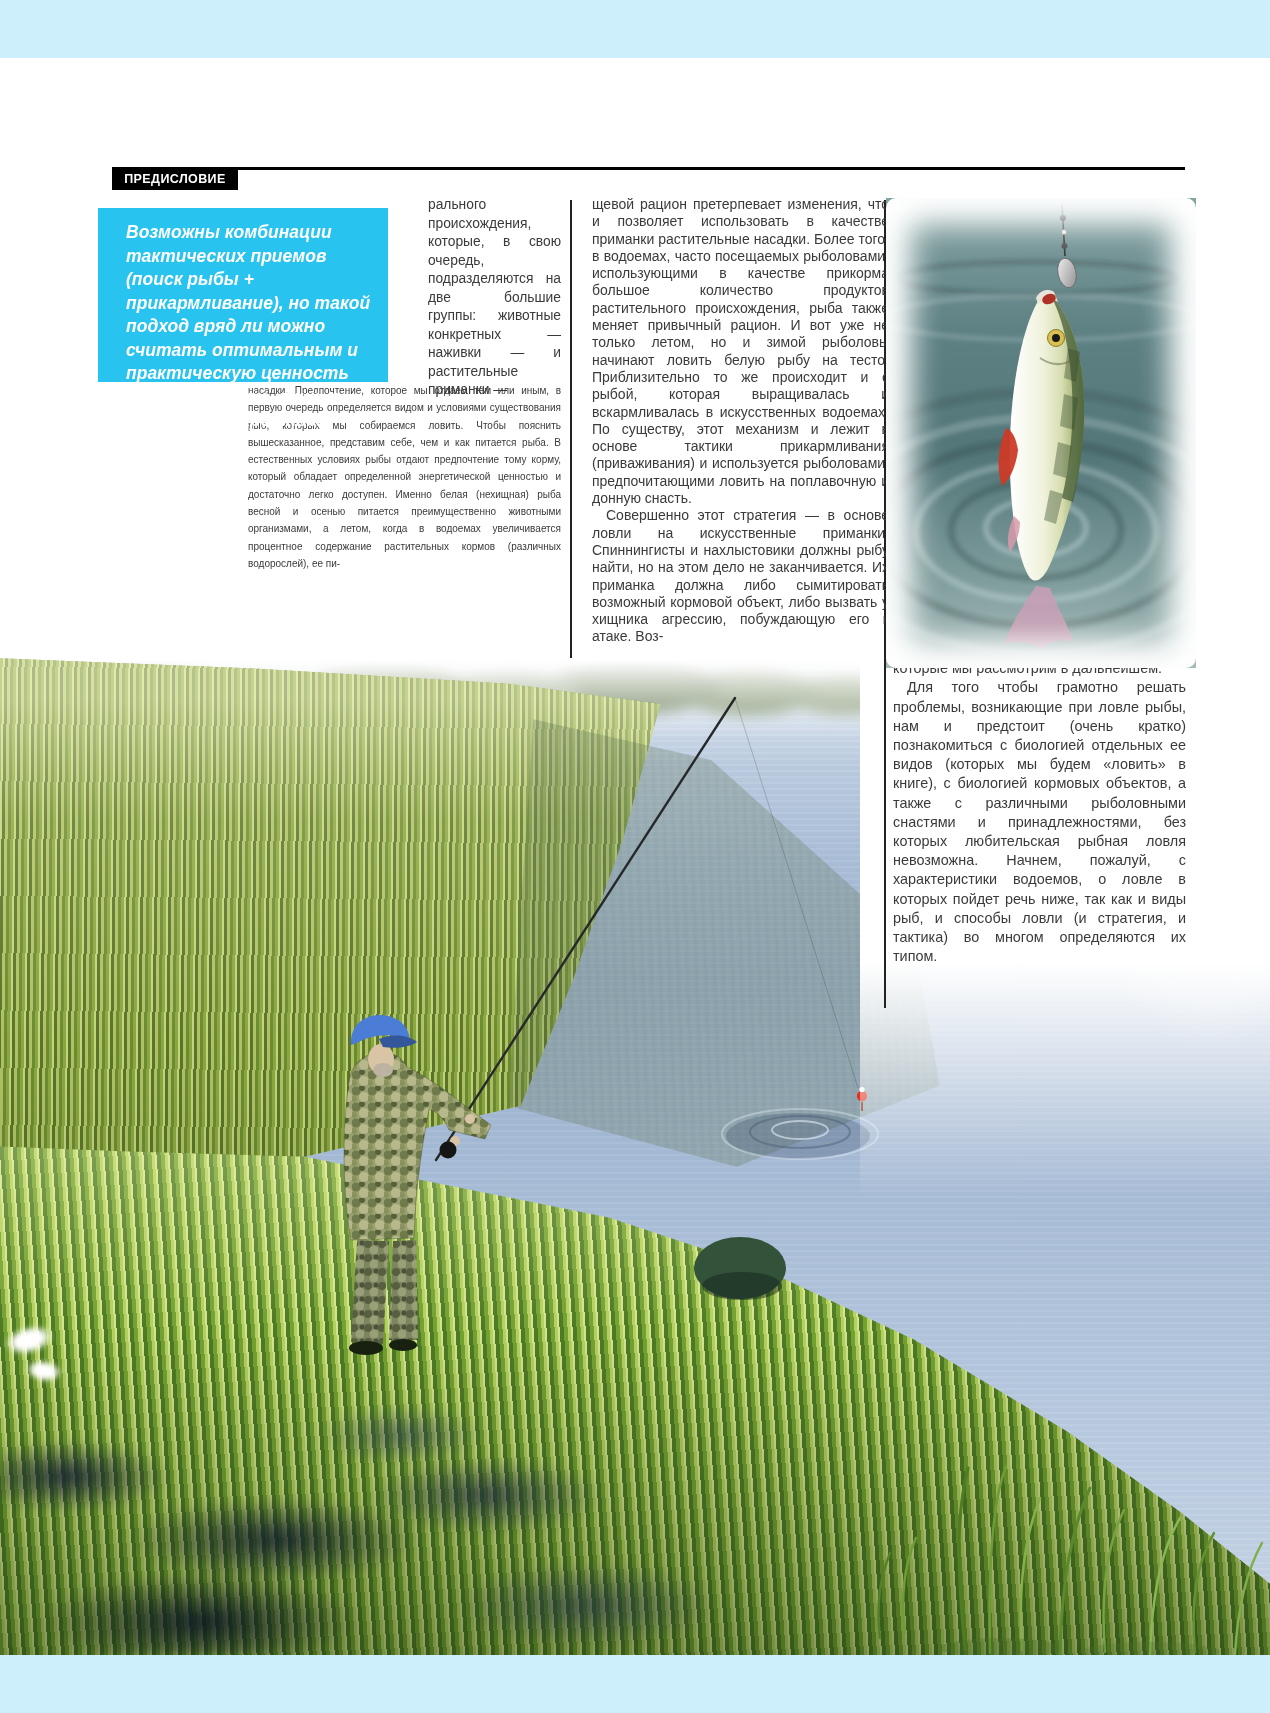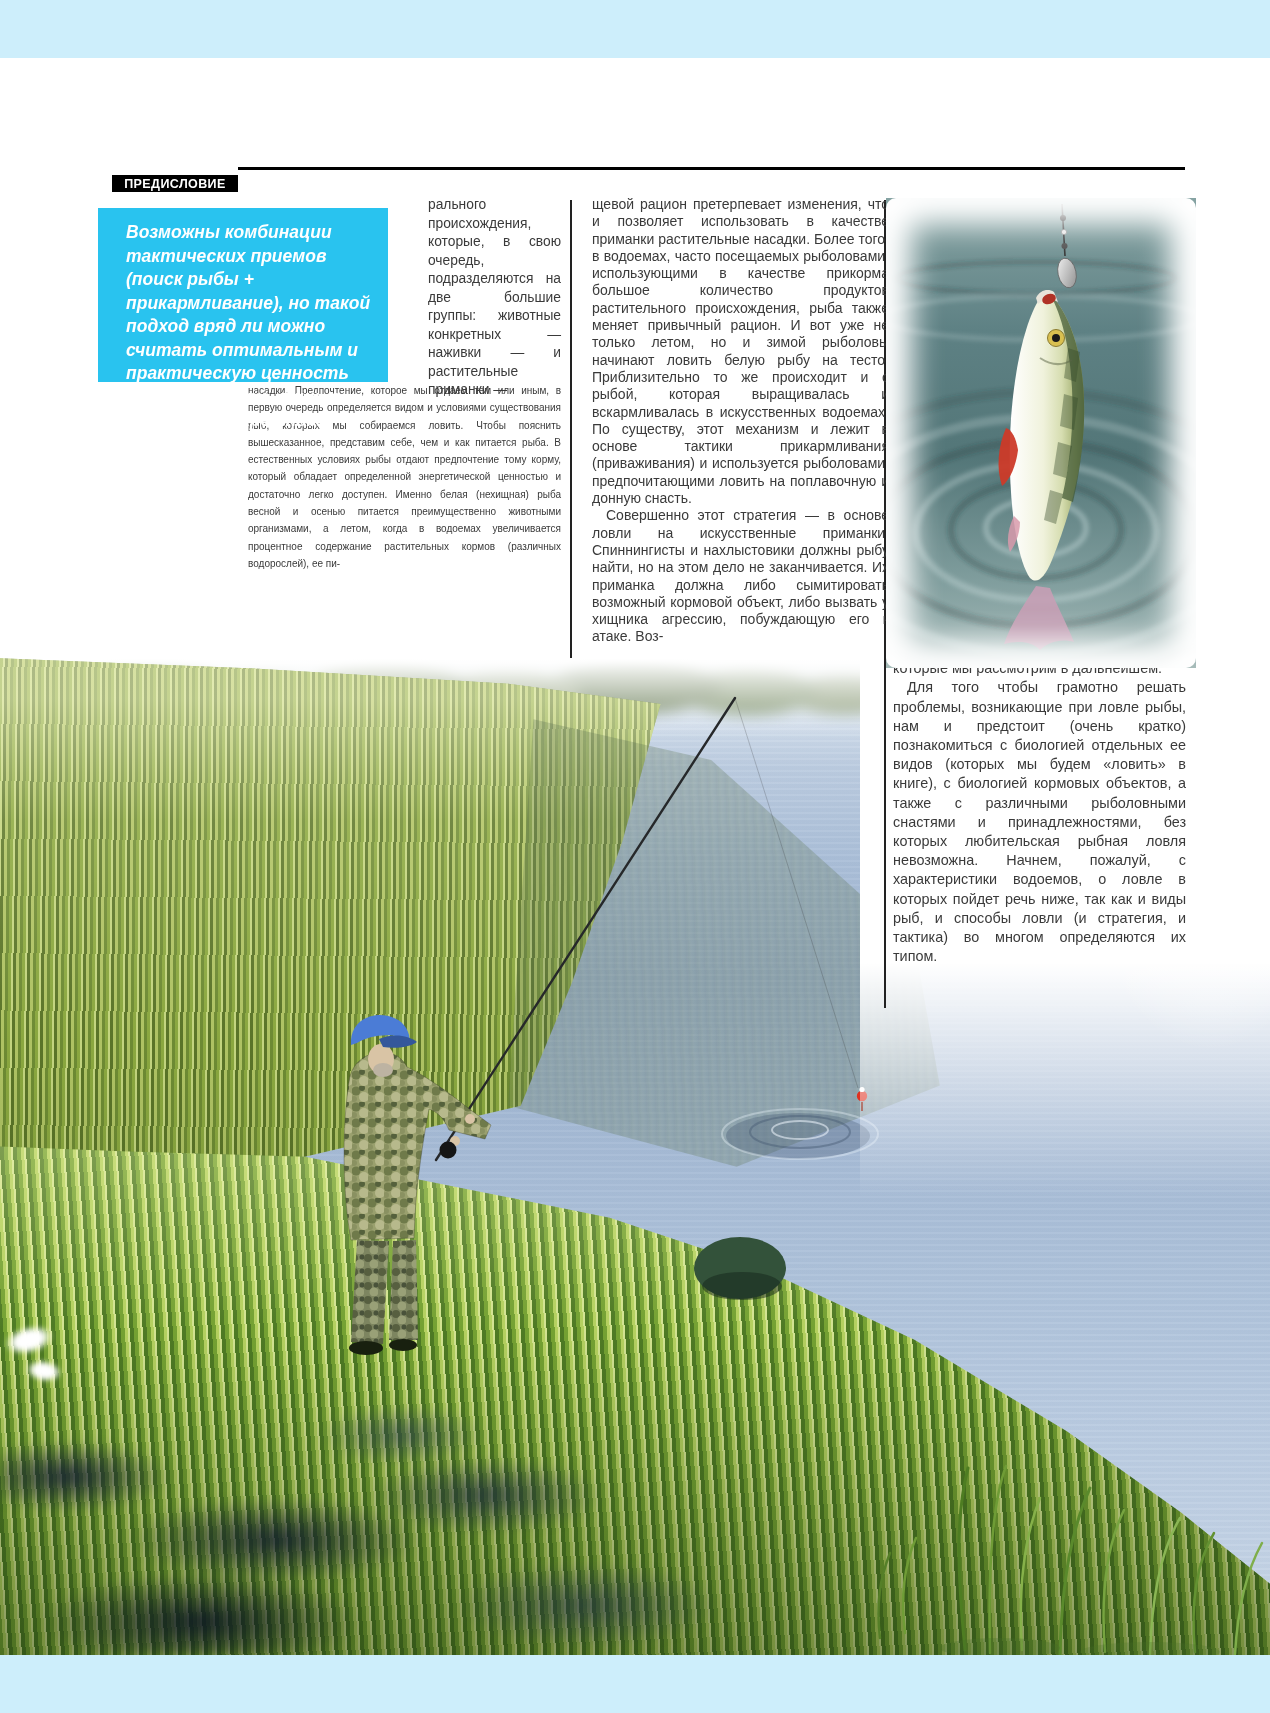--- a/index.html
+++ b/index.html
@@ -3,21 +3,21 @@
 <meta charset="utf-8">
 <style>
   html,body{margin:0;padding:0;background:#ffffff;}
   .page{position:relative;width:1270px;height:1713px;background:#ffffff;overflow:hidden;
         font-family:"Liberation Sans",sans-serif;color:#3a3a3a;}
   .band{position:absolute;left:0;width:1270px;height:58px;background:#cdeefb;}
   .band.top{top:0;}
   .band.bottom{top:1655px;}
 
   
-  .hdr-box{position:absolute;left:112px;top:175px;width:126px;height:17px;background:#000;
+  .hdr-box{position:absolute;left:112px;top:167px;width:126px;height:23px;background:#000;
            display:flex;align-items:center;justify-content:center;}
   .hdr-box span{color:#fff;font-size:12.5px;font-weight:bold;letter-spacing:.4px;}
   .hdr-rule{position:absolute;left:238px;top:167px;width:947px;height:2.5px;background:#000;}
 
   
   .callout{position:absolute;left:98px;top:208px;width:290px;height:174px;background:#29c3ef;
            box-sizing:border-box;padding:13px 16px 0 28px;z-index:6;}
   .callout p{margin:0;color:#fff;font-weight:bold;font-style:italic;font-size:17.5px;line-height:23.5px;}
 
   

